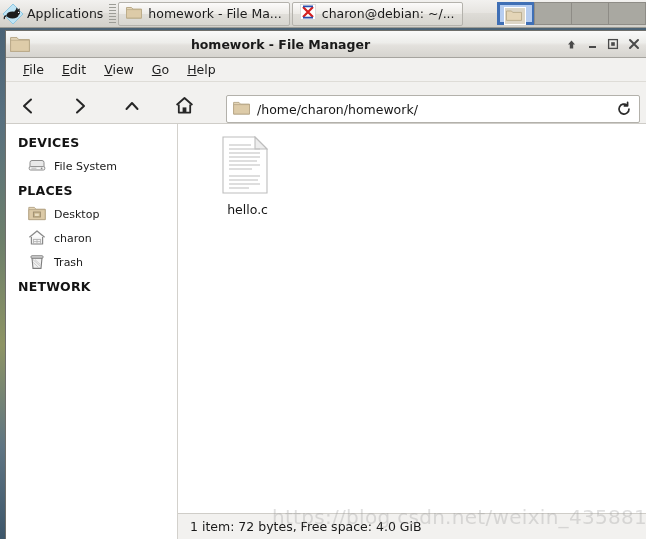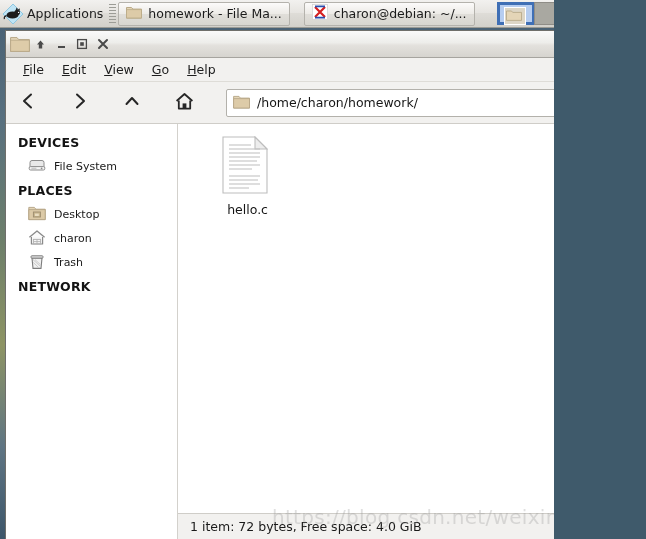--- a/index.html
+++ b/index.html
@@ -9,21 +9,21 @@
   body {
     width: 646px;
     height: 539px;
     overflow: hidden;
     font-family: "DejaVu Sans", "Liberation Sans", sans-serif;
     font-size: 12px;
     background: #3f5a6b;
   }
   #screen {
     position: relative;
-    width: 554px;
+    width: 646px;
     height: 539px;
     overflow: hidden;
   }
 
   
   .desktop-bg {
     position: absolute;
     left: 0; top: 28px;
     width: 646px; height: 511px;
     background: linear-gradient(180deg,#4a6275 0%, #58707f 18%, #6d7f6a 42%, #8d9464 62%, #5f7583 82%, #3d566a 100%);
@@ -58,21 +58,21 @@
   }
   .handle {
     width: 7px;
     margin: 4px 2px;
     background-image: repeating-linear-gradient(180deg,#9c9c96 0px,#9c9c96 1px,transparent 1px,transparent 3px);
     flex: 0 0 auto;
   }
   .tasklist {
     display: flex;
     align-items: center;
-    gap: 14px;
+    gap: 2px;
     padding: 2px 0;
     flex: 1 1 auto;
     min-width: 0;
   }
   .task-button {
     display: flex;
     align-items: center;
     gap: 6px;
     height: 24px;
     padding: 0 7px;
@@ -175,21 +175,21 @@
     color: #1d1d1d;
     cursor: default;
   }
   .menu-item u { text-decoration: underline; }
 
   
   .toolbar {
     height: 42px;
     flex: 0 0 auto;
     display: flex;
-    align-items: center;
+    align-items: flex-end;
     gap: 20px;
     padding: 0 6px;
     background: #f2f1ef;
     box-sizing: border-box;
     border-bottom: 1px solid #cfcdc8;
   }
   .tb-btn {
     width: 32px; height: 32px;
     display: flex; align-items: center; justify-content: center;
     cursor: default;
@@ -372,20 +372,21 @@
 
   <div class="window">
 
     <div class="titlebar">
       <span class="title-icon">
         <svg width="20" height="18" viewBox="0 0 20 18">
           <path d="M0.6 2.6 h6.4 l1.7 2 h10.7 v11.8 h-18.8 z" fill="#e6d7b9" stroke="#b6a686" stroke-width="1"></path>
           <path d="M0.6 5.2 h18.8 v11.2 h-18.8 z" fill="#decca9" stroke="#b6a686" stroke-width="0.8"></path>
         </svg>
       </span>
+      <span class="title-text">homework - File Manager</span>
       <span class="win-buttons">
         <span class="win-btn">
           <svg width="11" height="11" viewBox="0 0 11 11">
               <path d="M5.5 1.5 L9 5.5 H7.2 V9.5 H3.8 V5.5 H2 Z" fill="#4a4a4a"></path>
             </svg>
         </span>
         <span class="win-btn">
           <svg width="11" height="11" viewBox="0 0 11 11">
               <rect x="2" y="7" width="7" height="2" fill="#4a4a4a"></rect>
             </svg>

